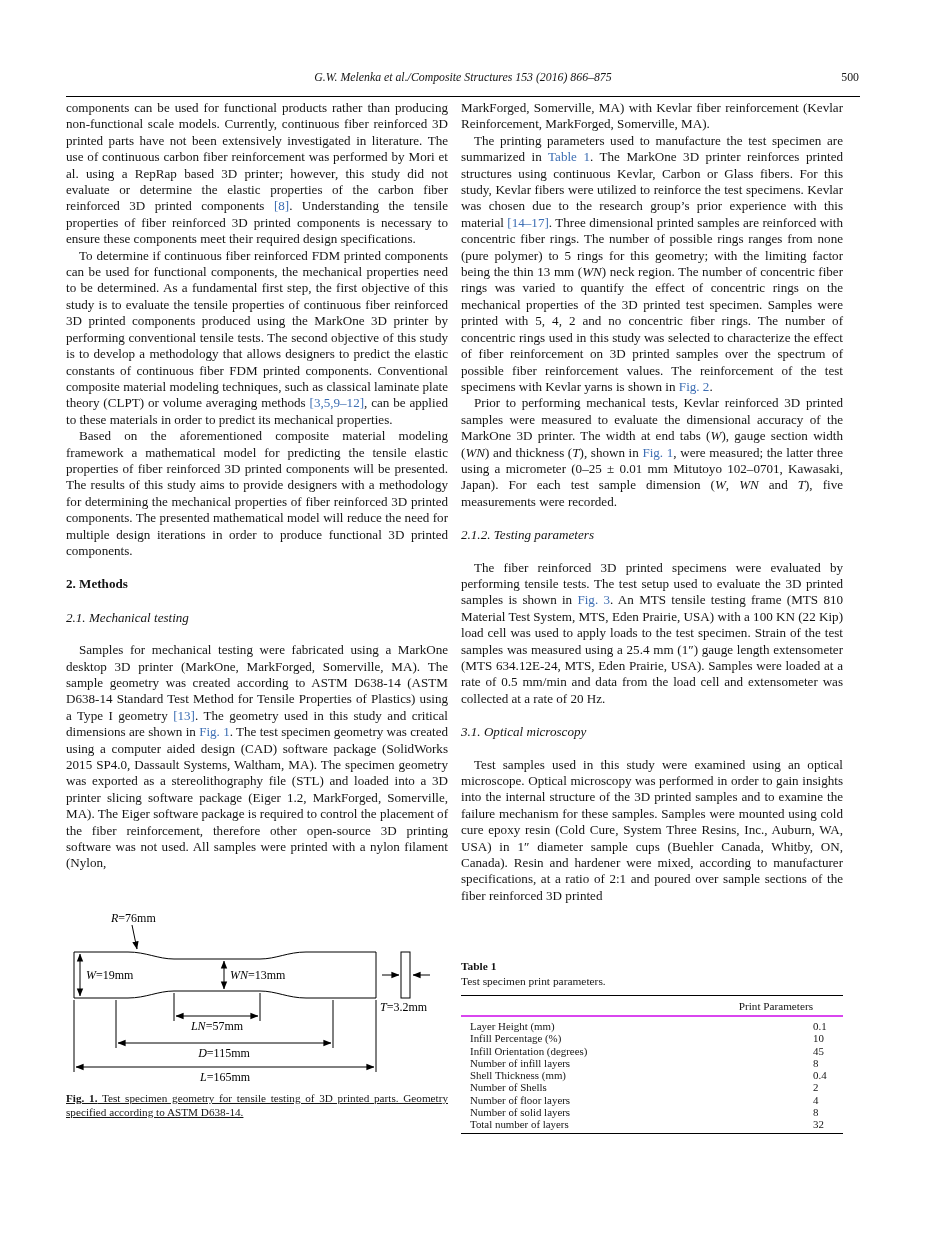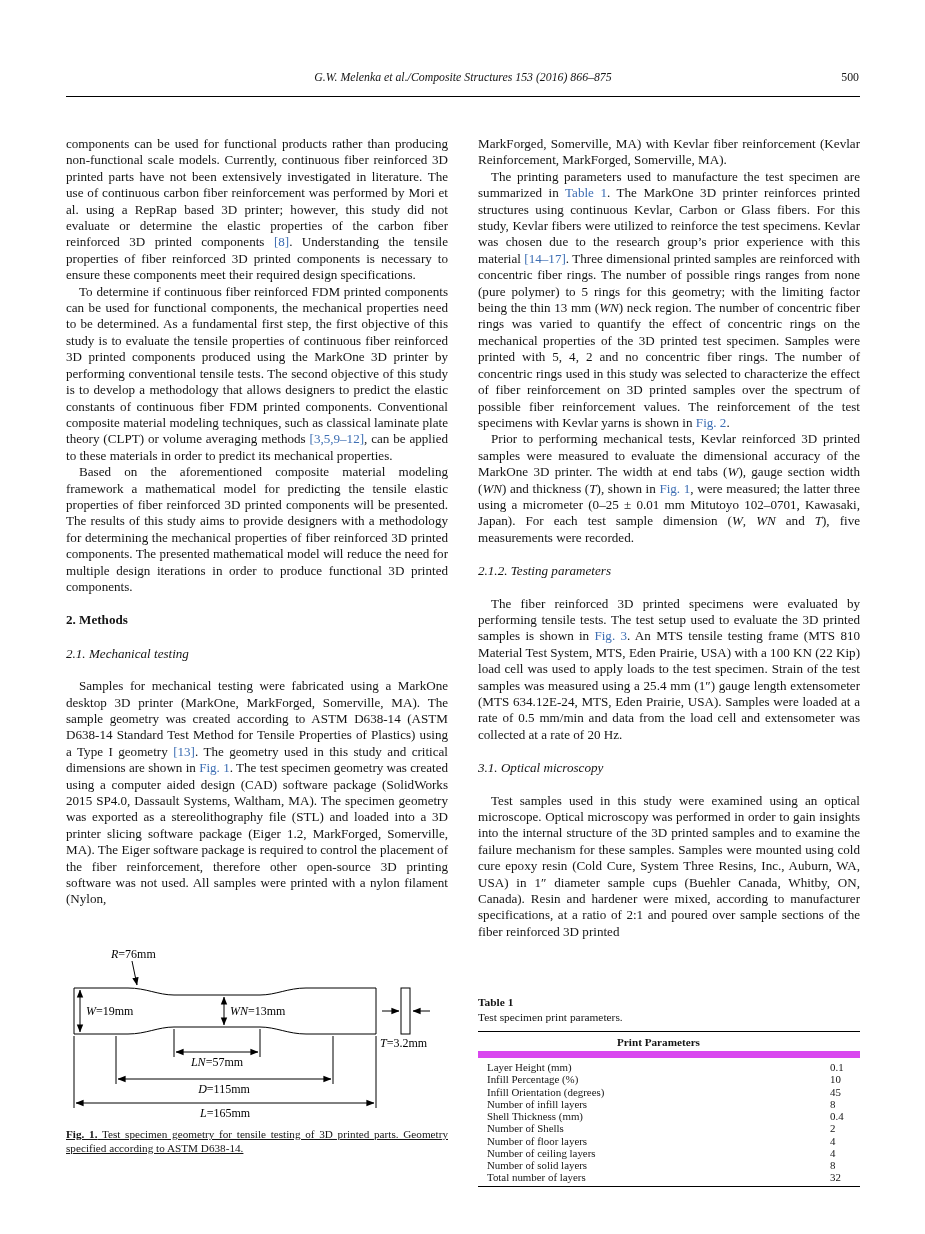--- a/index.html
+++ b/index.html
@@ -15,21 +15,21 @@
   .running-head {
     position: absolute; left: 66px; top: 70px; width: 794px;
     border-bottom: 1px solid #000;
     padding-bottom: 11px;
     font-size: 11.8px;
   }
   .rh-center { text-align: center; font-style: italic; }
   .rh-page { position: absolute; right: 1px; top: 0; font-style: normal; }
   .content {
     position: absolute; left: 66px; top: 100px; width: 794px;
-    display: flex; gap: 30px; align-items: flex-start; margin-top: 36px;
+    display: flex; gap: 13px; align-items: flex-start;
   }
   .col { width: 382px; flex: 0 0 382px; }
   p.para {
     margin: 0;
     font-size: 13.1px; line-height: 16.4px;
     text-align: justify;
     hyphens: auto; -webkit-hyphens: auto;
   }
   p.para.indent { text-indent: 13px; }
   h2.sec-heading {
@@ -56,23 +56,23 @@
 
   .table-block { margin-top: 56px; }
   .tbl-title { font-size: 11.4px; font-weight: 700; margin: 0 0 3px; }
   .tbl-caption { font-size: 11.4px; margin: 0 0 8px; }
   table.params {
     width: 100%; border-collapse: collapse;
     font-size: 10.9px;
     border-bottom: 1px solid #000;
   }
   table.params th {
-    font-weight: 700; text-align: center;
+    font-weight: 400; text-align: right;
     padding: 3.5px 0 3.5px 9px;
-    border-top: 1px solid #000; border-bottom: 7px solid #d946ef;
+    border-top: 1px solid #000; border-bottom: 2px solid #d946ef;
     font-size: 11.2px;
   }
   table.params th.val-h { width: 30px; padding-left: 0; }
   table.params td { padding: 0 0 0 9px; line-height: 12.2px; }
   table.params td.val { width: 30px; padding-left: 0; }
   table.params tbody tr:first-child td { padding-top: 3px; }
   table.params tbody tr:last-child td { padding-bottom: 3px; }
 </style>
 </head>
 <body>
@@ -173,24 +173,20 @@
             </tr>
             <tr>
               <td>Number of Shells</td>
               <td class="val">2</td>
             </tr>
             <tr>
               <td>Number of floor layers</td>
               <td class="val">4</td>
             </tr>
             <tr>
-              <td>Number of ceiling layers</td>
-              <td class="val">4</td>
-            </tr>
-            <tr>
               <td>Number of solid layers</td>
               <td class="val">8</td>
             </tr>
             <tr>
               <td>Total number of layers</td>
               <td class="val">32</td>
             </tr>
           </tbody>
     </table>
   </div>

